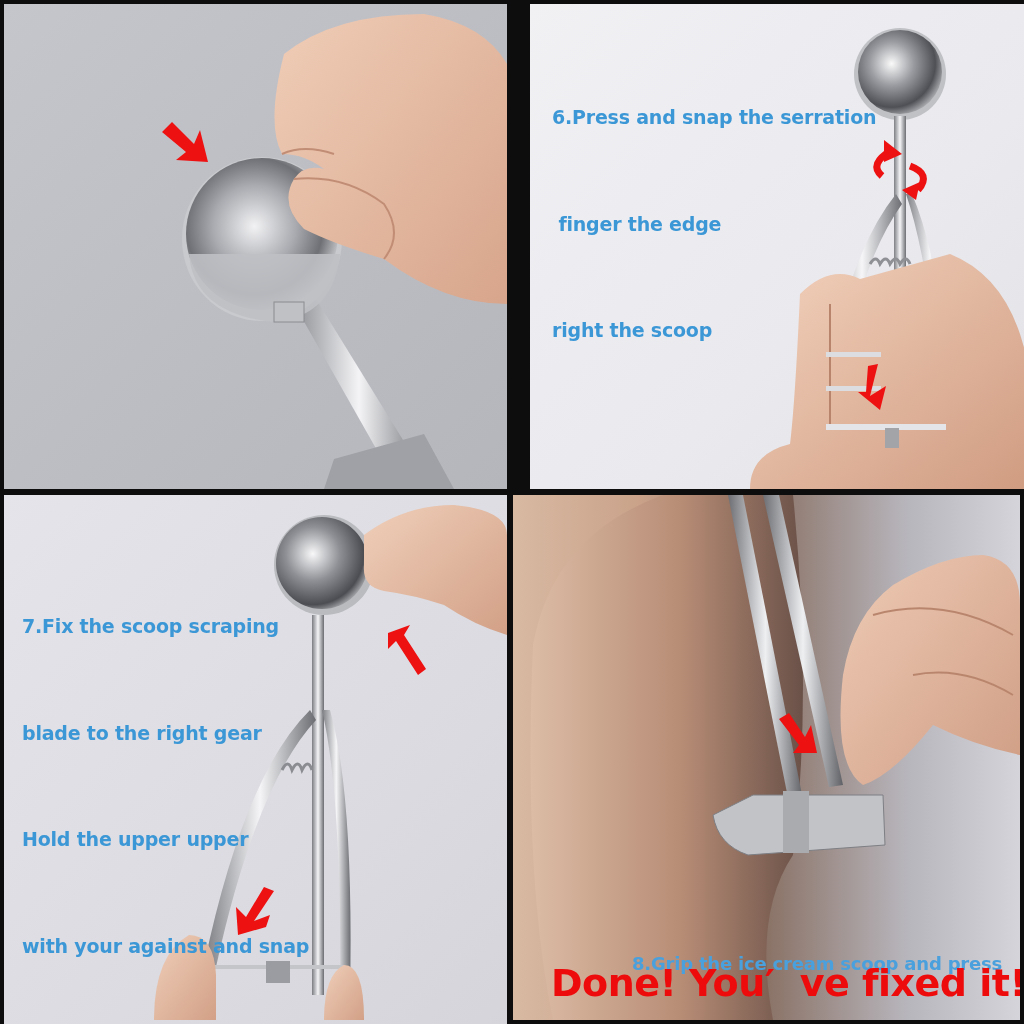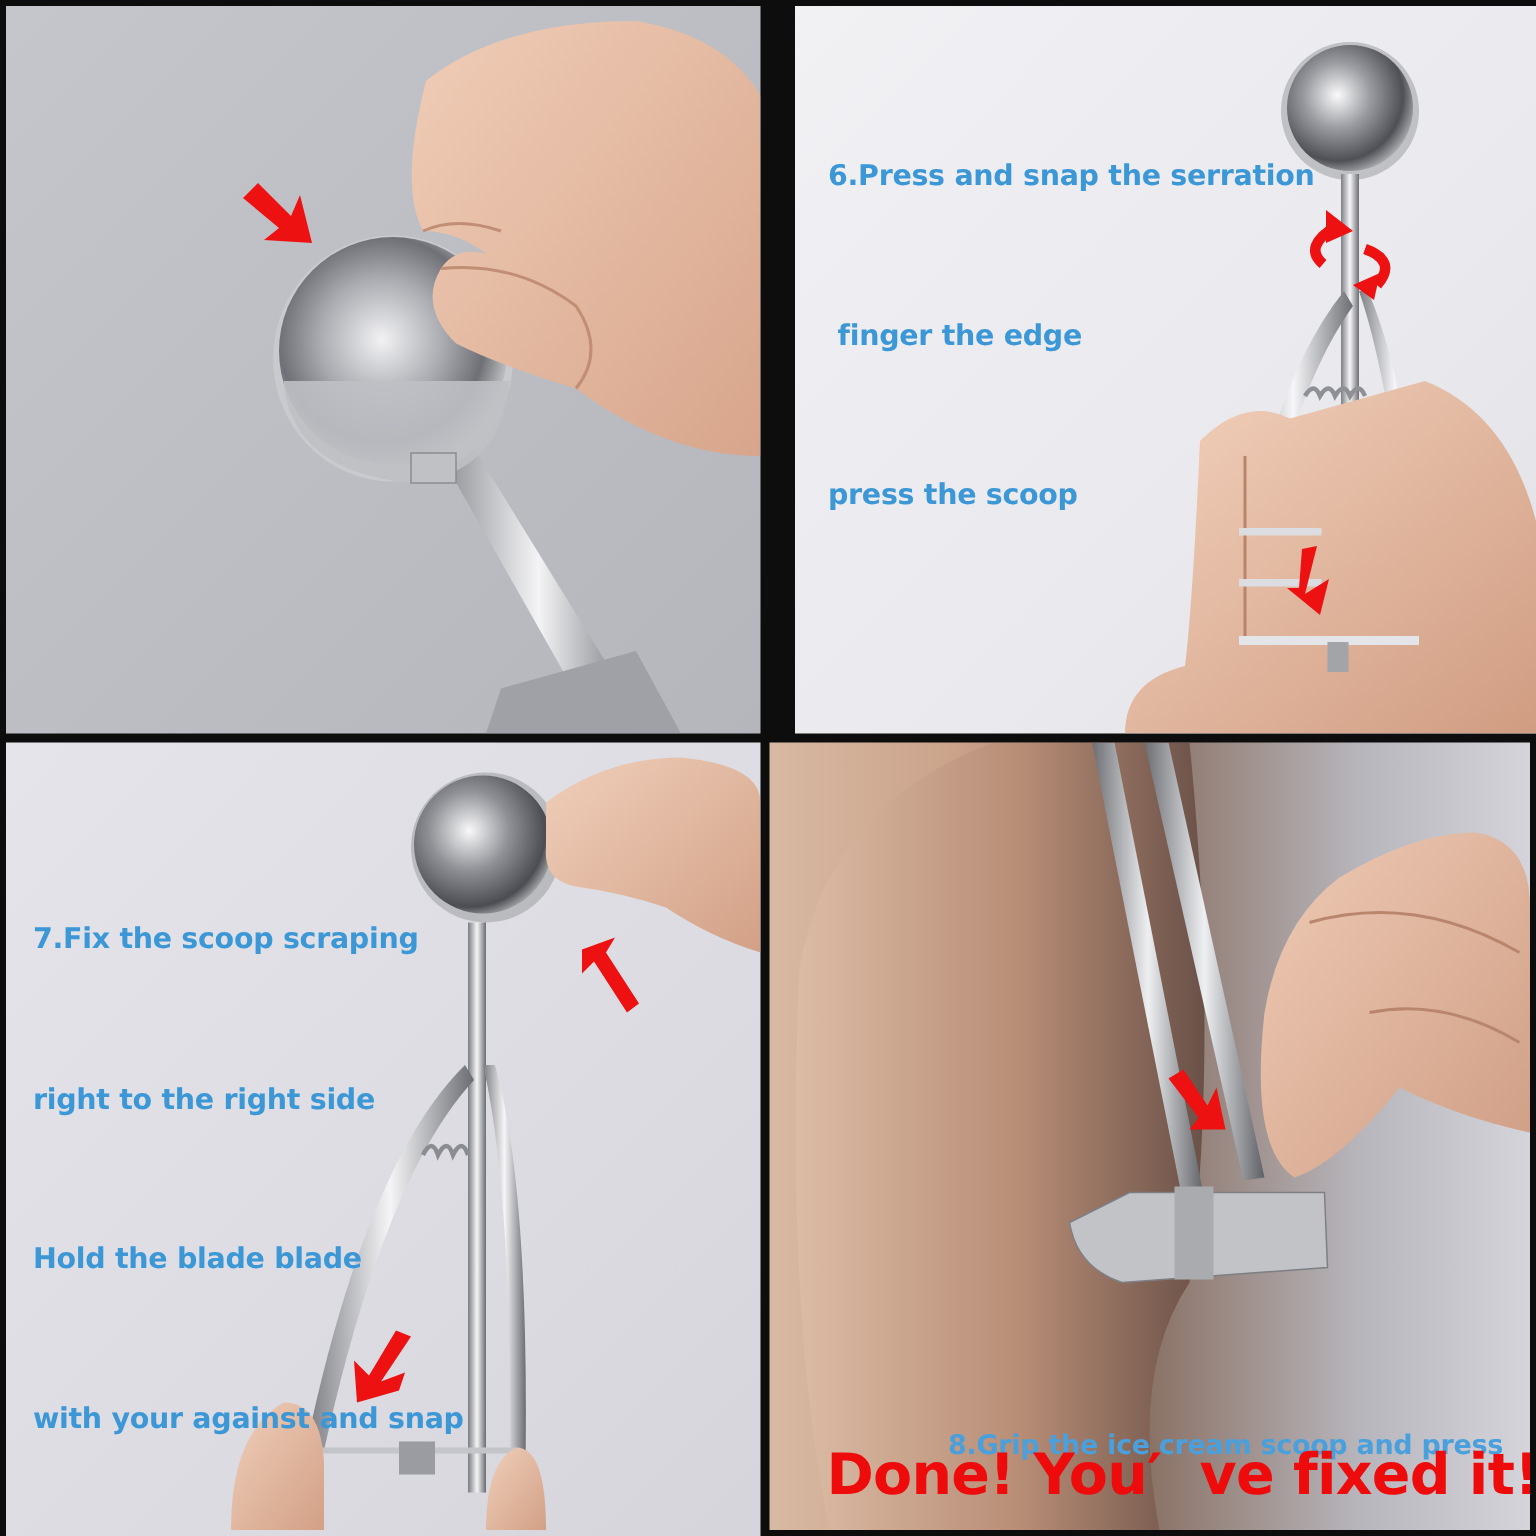--- a/index.html
+++ b/index.html
@@ -122,21 +122,21 @@
         <polygon points="390,178 372,186 386,196" fill="#ee1111"></polygon>
       </g>
 
       <g>
         <polygon points="338,362 348,360 340,392 356,382 350,406 328,388 336,388" fill="#ee1111"></polygon>
       </g>
     </svg>
     <div class="caption" style="left:22px; top:25px;">
       <span class="line">6.Press and snap the serration</span>
       <span class="line"> finger the edge</span>
-      <span class="line">press the scoop</span>
+      <span class="line">right the scoop</span>
       
       
     </div>
   </div>
 
   <div class="panel" id="p7">
     <svg width="503" height="525">
       <defs>
         <radialGradient id="bowl7" cx="40%" cy="40%" r="65%">
           <stop offset="0%" stop-color="#f8f8f9"></stop>
@@ -175,22 +175,22 @@
 
       <g>
         <polygon points="384,138 406,130 400,140 422,174 414,180 392,146 384,154" fill="#ee1111"></polygon>
       </g>
       <g>
         <polygon points="260,392 270,396 250,426 266,420 262,432 234,440 232,412 242,422" fill="#ee1111"></polygon>
       </g>
     </svg>
     <div class="caption" style="left:18px; top:43px;">
       <span class="line">7.Fix the scoop scraping</span>
-      <span class="line">right to the right side</span>
-      <span class="line">Hold the blade blade</span>
+      <span class="line">blade to the right gear</span>
+      <span class="line">Hold the upper upper</span>
       <span class="line">with your against and snap</span>
       
       
     </div>
   </div>
 
   <div class="panel" id="p8">
     <svg width="507" height="525">
       <defs>
         <linearGradient id="rod8" x1="0" y1="0" x2="1" y2="0">

